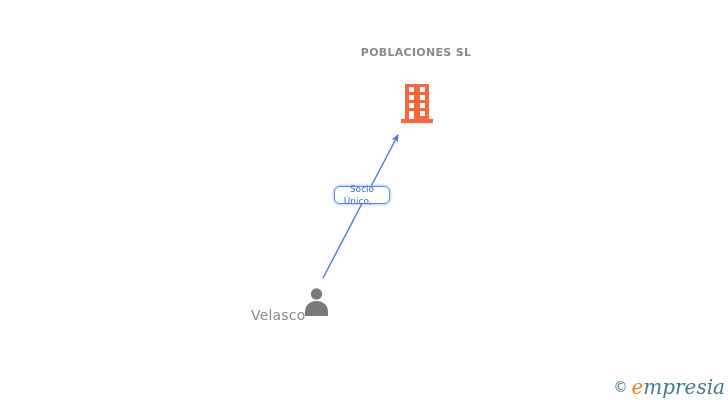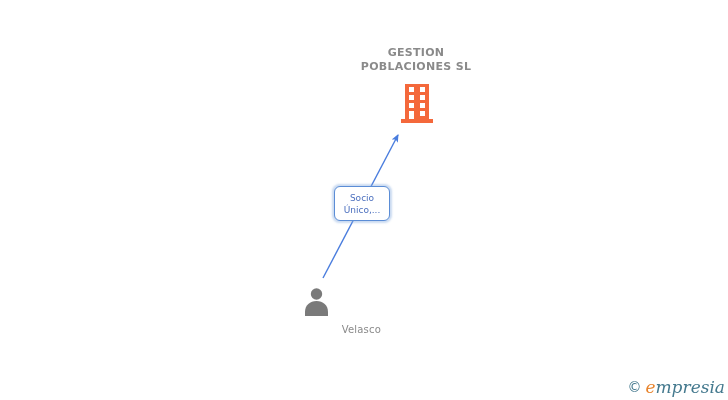--- a/index.html
+++ b/index.html
@@ -26,28 +26,28 @@
   .company-title{
     position:absolute;left:316px;top:46px;width:200px;
     text-align:center;
     font-size:11px;font-weight:bold;line-height:14px;
     color:var(--node-text-gray);
     letter-spacing:.3px;
   }
   .building-icon{position:absolute;left:401px;top:84px;width:32px;height:39px;}
   .person-icon{position:absolute;left:303px;top:288px;width:27px;height:28px;}
   .person-label{
-    position:absolute;left:251px;top:322px;width:130px;
-    text-align:right;
-    font-size:10px;font-weight:normal;line-height:15px;
+    position:absolute;left:251px;top:308px;width:130px;
+    text-align:left;
+    font-size:14px;font-weight:normal;line-height:15px;
     color:var(--node-text-gray);
     letter-spacing:.2px;
   }
   .edge-label{
-    position:absolute;left:334px;top:186px;width:56px;height:35px;
+    position:absolute;left:334px;top:186px;width:56px;height:18px;
     background:#ffffff;
     border:1.5px solid var(--edge-label-border);
     border-radius:6px;
     box-shadow:0 0 2px 1.5px rgba(140,175,225,.45);
     display:flex;flex-direction:column;align-items:center;justify-content:center;
     font-size:9px;line-height:12px;
     color:var(--edge-label-blue);
     cursor:pointer;
   }
   .watermark{
@@ -55,42 +55,41 @@
     display:flex;align-items:center;gap:4px;
     user-select:none;
   }
   .watermark .copy{
     color:var(--brand-teal);
     font-size:14px;line-height:14px;
   }
   .watermark .brand{
     font-family:"DejaVu Serif","Liberation Serif",serif;
     font-style:italic;
-    font-size:17px;line-height:18px;
+    font-size:20px;line-height:18px;
   }
   .watermark .brand .lead{color:var(--brand-orange);}
   .watermark .brand .rest{color:var(--brand-teal);}
 </style>
 </head>
 <body>
 
 <div class="canvas">
 
   <svg class="edge-layer" viewBox="0 0 728 400">
     <defs>
       <marker id="arrowhead" markerWidth="10" markerHeight="10" refX="7" refY="3.5" orient="auto" markerUnits="userSpaceOnUse">
         <path d="M0,0 L8,3.5 L0,7 L2,3.5 Z" fill="var(--edge-blue)"></path>
       </marker>
     </defs>
     <line x1="323" y1="278" x2="398" y2="135" stroke="var(--edge-blue)" stroke-width="1.4" marker-end="url(#arrowhead)"></line>
   </svg>
 
   <div class="node">
     <div class="company-title">
-      <div>GESTION</div>
       <div>POBLACIONES SL</div>
     </div>
     <svg class="building-icon" viewBox="0 0 32 39">
       <rect x="4" y="0" width="24" height="36" fill="var(--building-orange)"></rect>
       <rect x="0" y="35" width="32" height="4" fill="var(--building-orange)"></rect>
       <rect x="8" y="3" width="5" height="5" fill="#ffffff"></rect>
       <rect x="19" y="3" width="5" height="5" fill="#ffffff"></rect>
       <rect x="8" y="11" width="5" height="5" fill="#ffffff"></rect>
       <rect x="19" y="11" width="5" height="5" fill="#ffffff"></rect>
       <rect x="8" y="19" width="5" height="5" fill="#ffffff"></rect>

